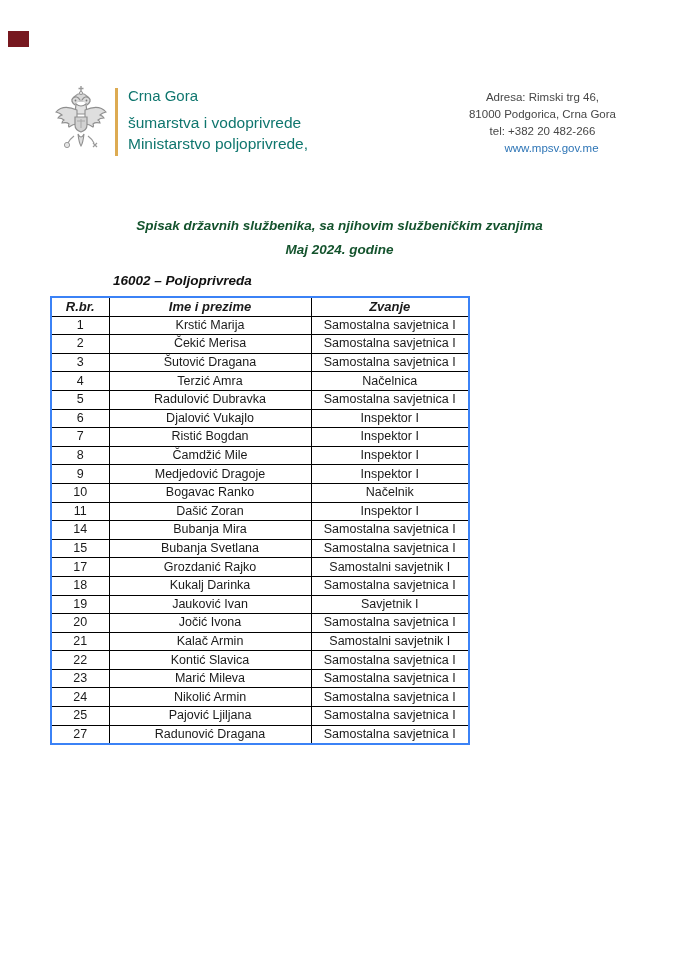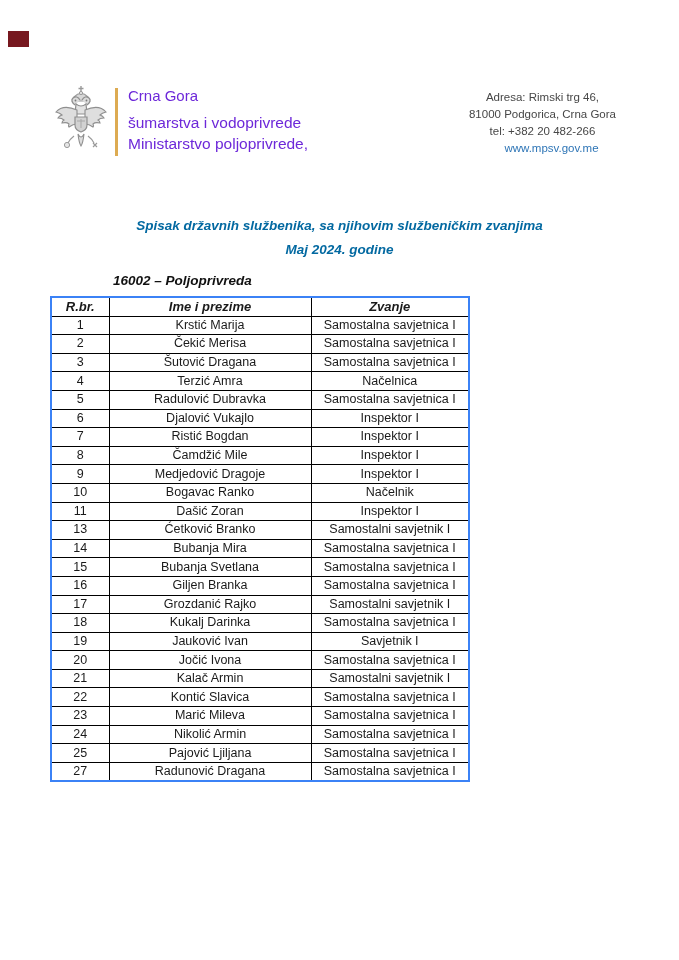--- a/index.html
+++ b/index.html
@@ -9,29 +9,29 @@
     background:#ffffff;
     font-family:"Liberation Sans", sans-serif;
     color:#1a1a1a;
     overflow:hidden;
   }
   .marker{
     position:absolute;left:8px;top:31px;width:21px;height:16px;
   }
   .emblem{position:absolute;left:54px;top:84px;width:54px;height:76px;}
   .gold-divider{position:absolute;left:115px;top:88px;width:3px;height:68px;}
-  .org-block{position:absolute;left:128px;top:87px;color:#6d28d9;}
+  .org-block{position:absolute;left:128px;top:87px;color:#0f766e;}
   .org-country{font-size:15px;line-height:18px;margin-bottom:7px;}
   .org-line{font-size:15.5px;line-height:21px;}
   .contact-block{position:absolute;right:63px;top:89px;text-align:center;color:#474747;font-size:11.5px;line-height:17px;}
   .contact-link{text-decoration:none;cursor:pointer;}
   .doc-title{
     position:absolute;left:0;top:214px;width:679px;
     text-align:center;font-weight:bold;font-style:italic;
-    font-size:13.5px;line-height:24px;color:#0369a1;
+    font-size:13.5px;line-height:24px;color:#14532d;
   }
   .section-label{
     position:absolute;left:113px;top:273px;
     font-weight:bold;font-style:italic;font-size:13.5px;color:#111;
   }
   table.roster{
     position:absolute;left:50px;top:296px;
     border-collapse:collapse;
     border:2px solid #3b82f6;
     table-layout:fixed;
@@ -174,37 +174,27 @@
           <td>10</td>
           <td>Bogavac Ranko</td>
           <td>Načelnik</td>
         </tr>
         <tr>
           <td>11</td>
           <td>Dašić Zoran</td>
           <td>Inspektor I</td>
         </tr>
         <tr>
-          <td>13</td>
-          <td>Ćetković Branko</td>
-          <td>Samostalni savjetnik I</td>
-        </tr>
-        <tr>
           <td>14</td>
           <td>Bubanja Mira</td>
           <td>Samostalna savjetnica I</td>
         </tr>
         <tr>
           <td>15</td>
           <td>Bubanja Svetlana</td>
-          <td>Samostalna savjetnica I</td>
-        </tr>
-        <tr>
-          <td>16</td>
-          <td>Giljen Branka</td>
           <td>Samostalna savjetnica I</td>
         </tr>
         <tr>
           <td>17</td>
           <td>Grozdanić Rajko</td>
           <td>Samostalni savjetnik I</td>
         </tr>
         <tr>
           <td>18</td>
           <td>Kukalj Darinka</td>

